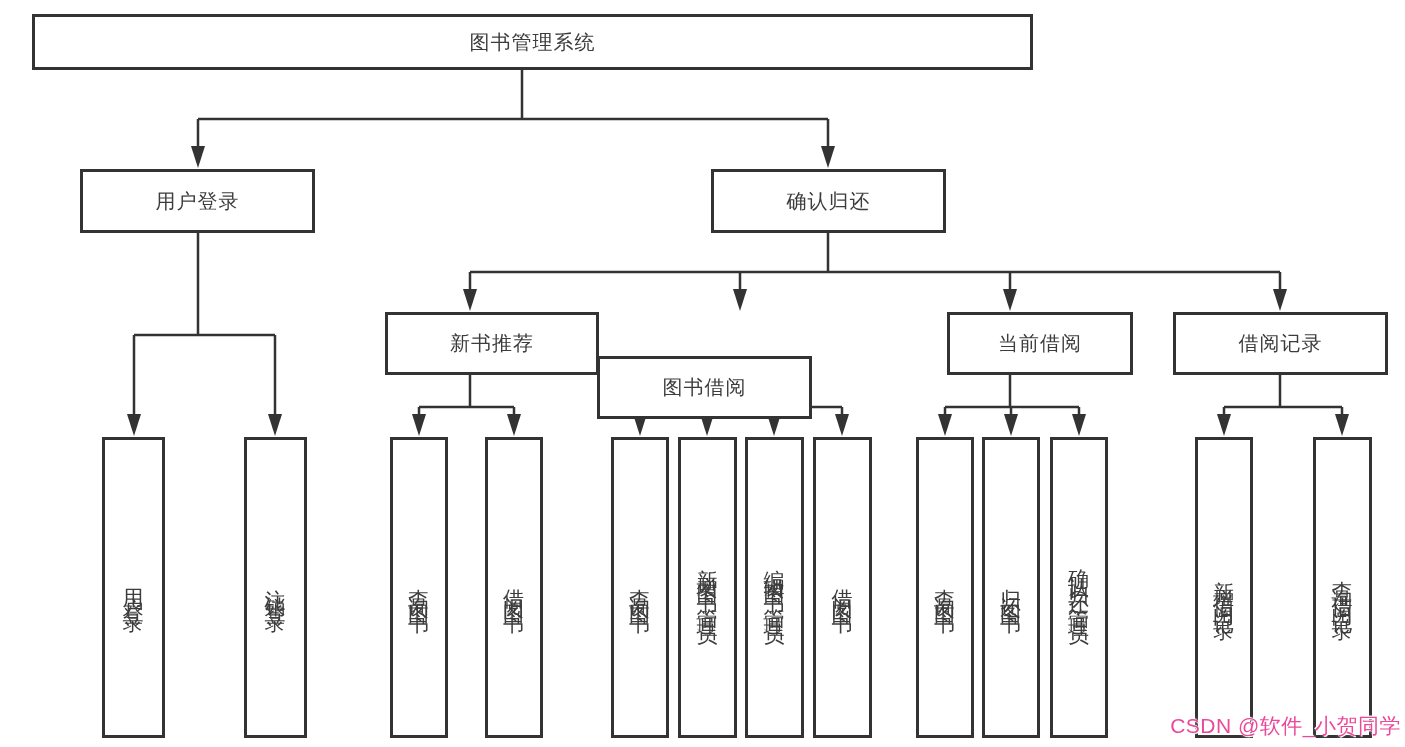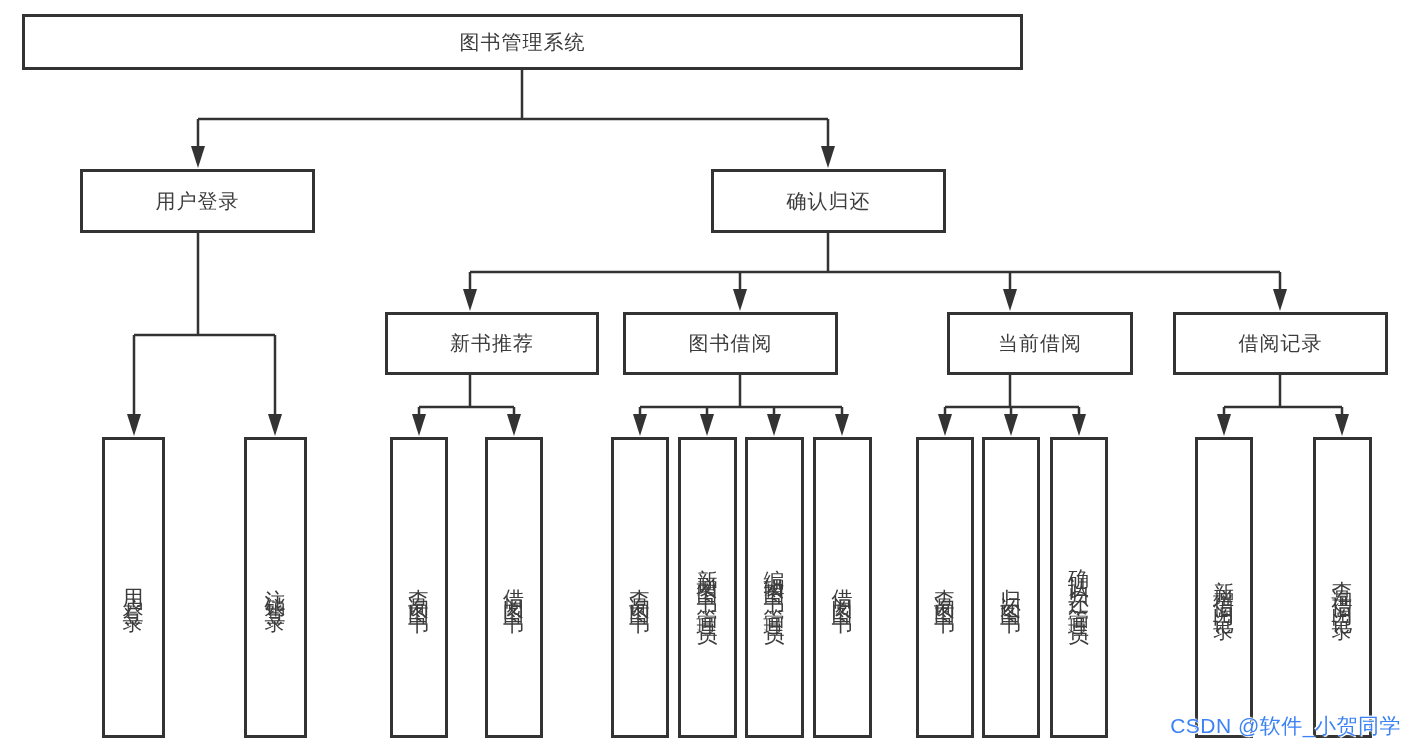--- a/index.html
+++ b/index.html
@@ -8,31 +8,31 @@
     position:relative; width:1405px; height:747px; background:#ffffff;
     font-family:"Liberation Sans","DejaVu Sans",sans-serif; overflow:hidden;
   }
   .connectors { position:absolute; left:0; top:0; pointer-events:none; }
   .node {
     position:absolute; border:3px solid #333333; background:#ffffff;
     display:flex; align-items:center; justify-content:center;
     color:#3c3c3c;
   }
   .h-node { font-size:20px; letter-spacing:1px; white-space:nowrap; }
-  .node-root { left:22px; top:14px; width:1001px; height:56px; }
+  .node-root { left:32px; top:14px; width:1001px; height:56px; }
   .lvl2 { top:169px; height:64px; }
   .lvl3 { top:312px; height:63px; }
   .leaf { top:437px; height:301px; }
   .vtext {
     writing-mode:vertical-rl; text-orientation:mixed;
     font-size:21px; line-height:1; letter-spacing:8px; color:#3c3c3c;
   }
   .watermark {
     position:absolute; right:4px; bottom:7px; z-index:6;
-    font-size:21px; color:#3b82f6; letter-spacing:0.5px; white-space:nowrap;
+    font-size:21px; color:#ec4899; letter-spacing:0.5px; white-space:nowrap;
     text-shadow:0 0 3px #ffffff, 1px 1px 0 #ffffff, -1px -1px 0 #ffffff;
   }
 </style>
 </head>
 <body>
 
 <div class="canvas">
 
   <svg class="connectors" width="1405" height="747" viewBox="0 0 1405 747" aria-hidden="true">
     <g stroke="#333333" stroke-width="2.5" fill="none">
@@ -81,21 +81,21 @@
   <div class="node lvl2 h-node" style="left:80px;width:235px;">
     <span>用户登录</span>
   </div>
   <div class="node lvl2 h-node" style="left:711px;width:235px;">
     <span>确认归还</span>
   </div>
 
   <div class="node lvl3 h-node" style="left:363px;width:214px;margin-left:22px;">
     <span>新书推荐</span>
   </div>
-  <div class="node lvl3 h-node" style="left:623px;width:215px;">
+  <div class="node lvl3 h-node" style="left:597px;width:215px;margin-top:44px;">
     <span>图书借阅</span>
   </div>
   <div class="node lvl3 h-node" style="left:947px;width:186px;">
     <span>当前借阅</span>
   </div>
   <div class="node lvl3 h-node" style="left:1173px;width:215px;">
     <span>借阅记录</span>
   </div>
 
   <div class="node leaf" style="left:102px;width:63px;">

